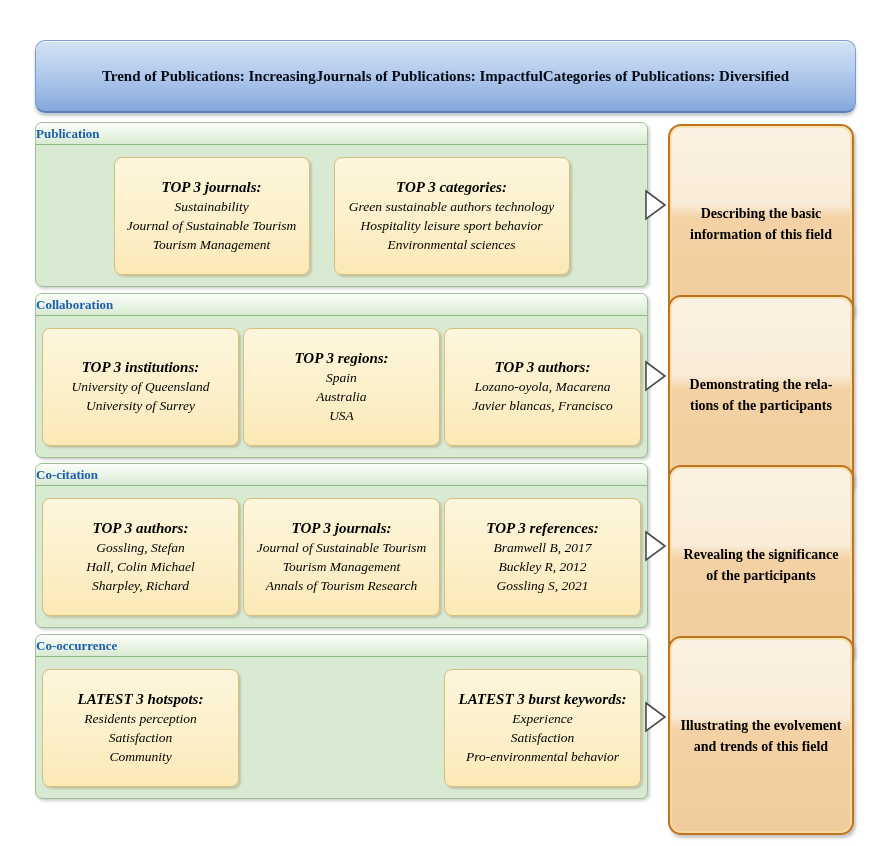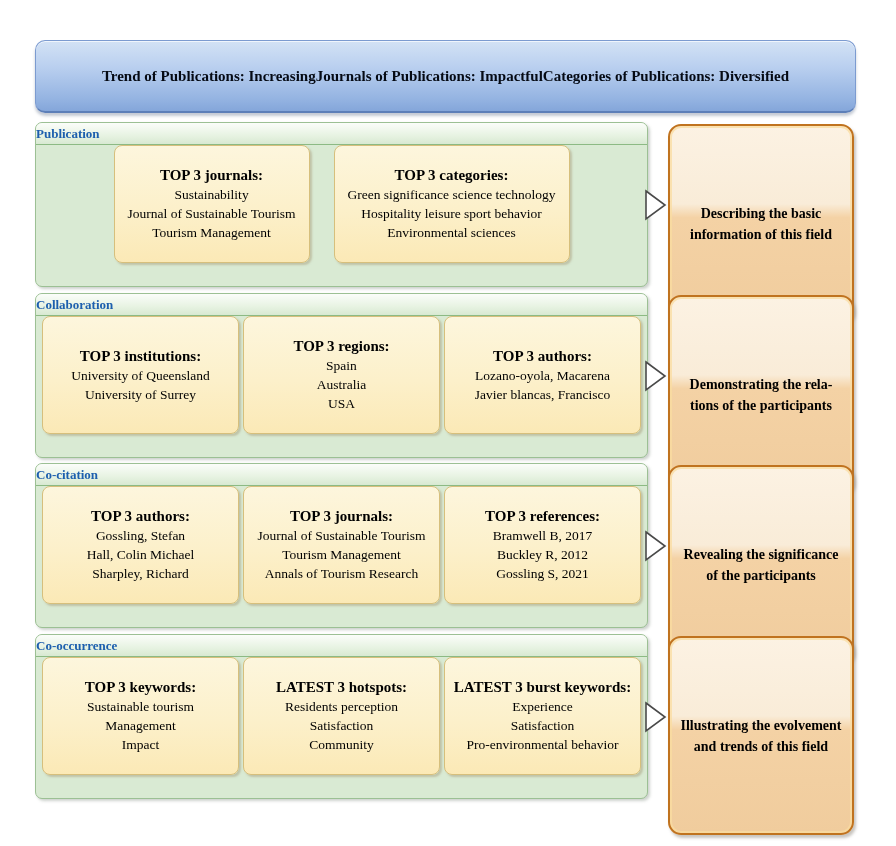--- a/index.html
+++ b/index.html
@@ -25,21 +25,21 @@
     box-shadow:2px 2px 3px rgba(145,155,145,.45);
   }
   .panel-header{
     height:21px;border-radius:6px 6px 0 0;
     background:linear-gradient(180deg,#fbfdfa 0%,#e7f3e2 60%,#d8e9d2 100%);
     border-bottom:1px solid #8cba84;
     text-align:left;font-weight:bold;font-size:13px;line-height:21px;color:#1d5fae;
   }
   .panel-body{
     position:absolute;top:22px;left:0;right:0;bottom:0;
-    display:flex;
+    display:flex;align-items:center;font-style:italic;
   }
   .panel-body.three{justify-content:space-between;padding:0 6px;}
   .panel-body.two{justify-content:center;gap:24px;}
   
   .card{
     height:118px;box-sizing:border-box;border:1px solid #d6bf7c;border-radius:8px;
     background:linear-gradient(180deg,#fdf6dd 0%,#fcf0ca 55%,#fbe9b6 100%);
     box-shadow:2px 2px 2px rgba(168,158,125,.5);
     display:flex;flex-direction:column;justify-content:center;text-align:center;
     padding:0 3px;
@@ -77,21 +77,21 @@
     <div class="panel-header">Publication</div>
     <div class="panel-body two">
       <div class="card card-a">
         <div class="card-heading">TOP 3 journals:</div>
         <div class="card-line">Sustainability</div>
         <div class="card-line">Journal of Sustainable Tourism</div>
         <div class="card-line">Tourism Management</div>
       </div>
       <div class="card card-b">
         <div class="card-heading">TOP 3 categories:</div>
-        <div class="card-line">Green significance science technology</div>
+        <div class="card-line">Green sustainable authors technology</div>
         <div class="card-line">Hospitality leisure sport behavior</div>
         <div class="card-line">Environmental sciences</div>
       </div>
     </div>
   </section>
 
   <section class="panel" style="top:293px">
     <div class="panel-header">Collaboration</div>
     <div class="panel-body three">
       <div class="card">
@@ -134,26 +134,20 @@
         <div class="card-line">Buckley R, 2012</div>
         <div class="card-line">Gossling S, 2021</div>
       </div>
     </div>
   </section>
 
   <section class="panel" style="top:634px">
     <div class="panel-header">Co-occurrence</div>
     <div class="panel-body three">
       <div class="card">
-        <div class="card-heading">TOP 3 keywords:</div>
-        <div class="card-line">Sustainable tourism</div>
-        <div class="card-line">Management</div>
-        <div class="card-line">Impact</div>
-      </div>
-      <div class="card">
         <div class="card-heading">LATEST 3 hotspots:</div>
         <div class="card-line">Residents perception</div>
         <div class="card-line">Satisfaction</div>
         <div class="card-line">Community</div>
       </div>
       <div class="card">
         <div class="card-heading">LATEST 3 burst keywords:</div>
         <div class="card-line">Experience</div>
         <div class="card-line">Satisfaction</div>
         <div class="card-line">Pro-environmental behavior</div>

